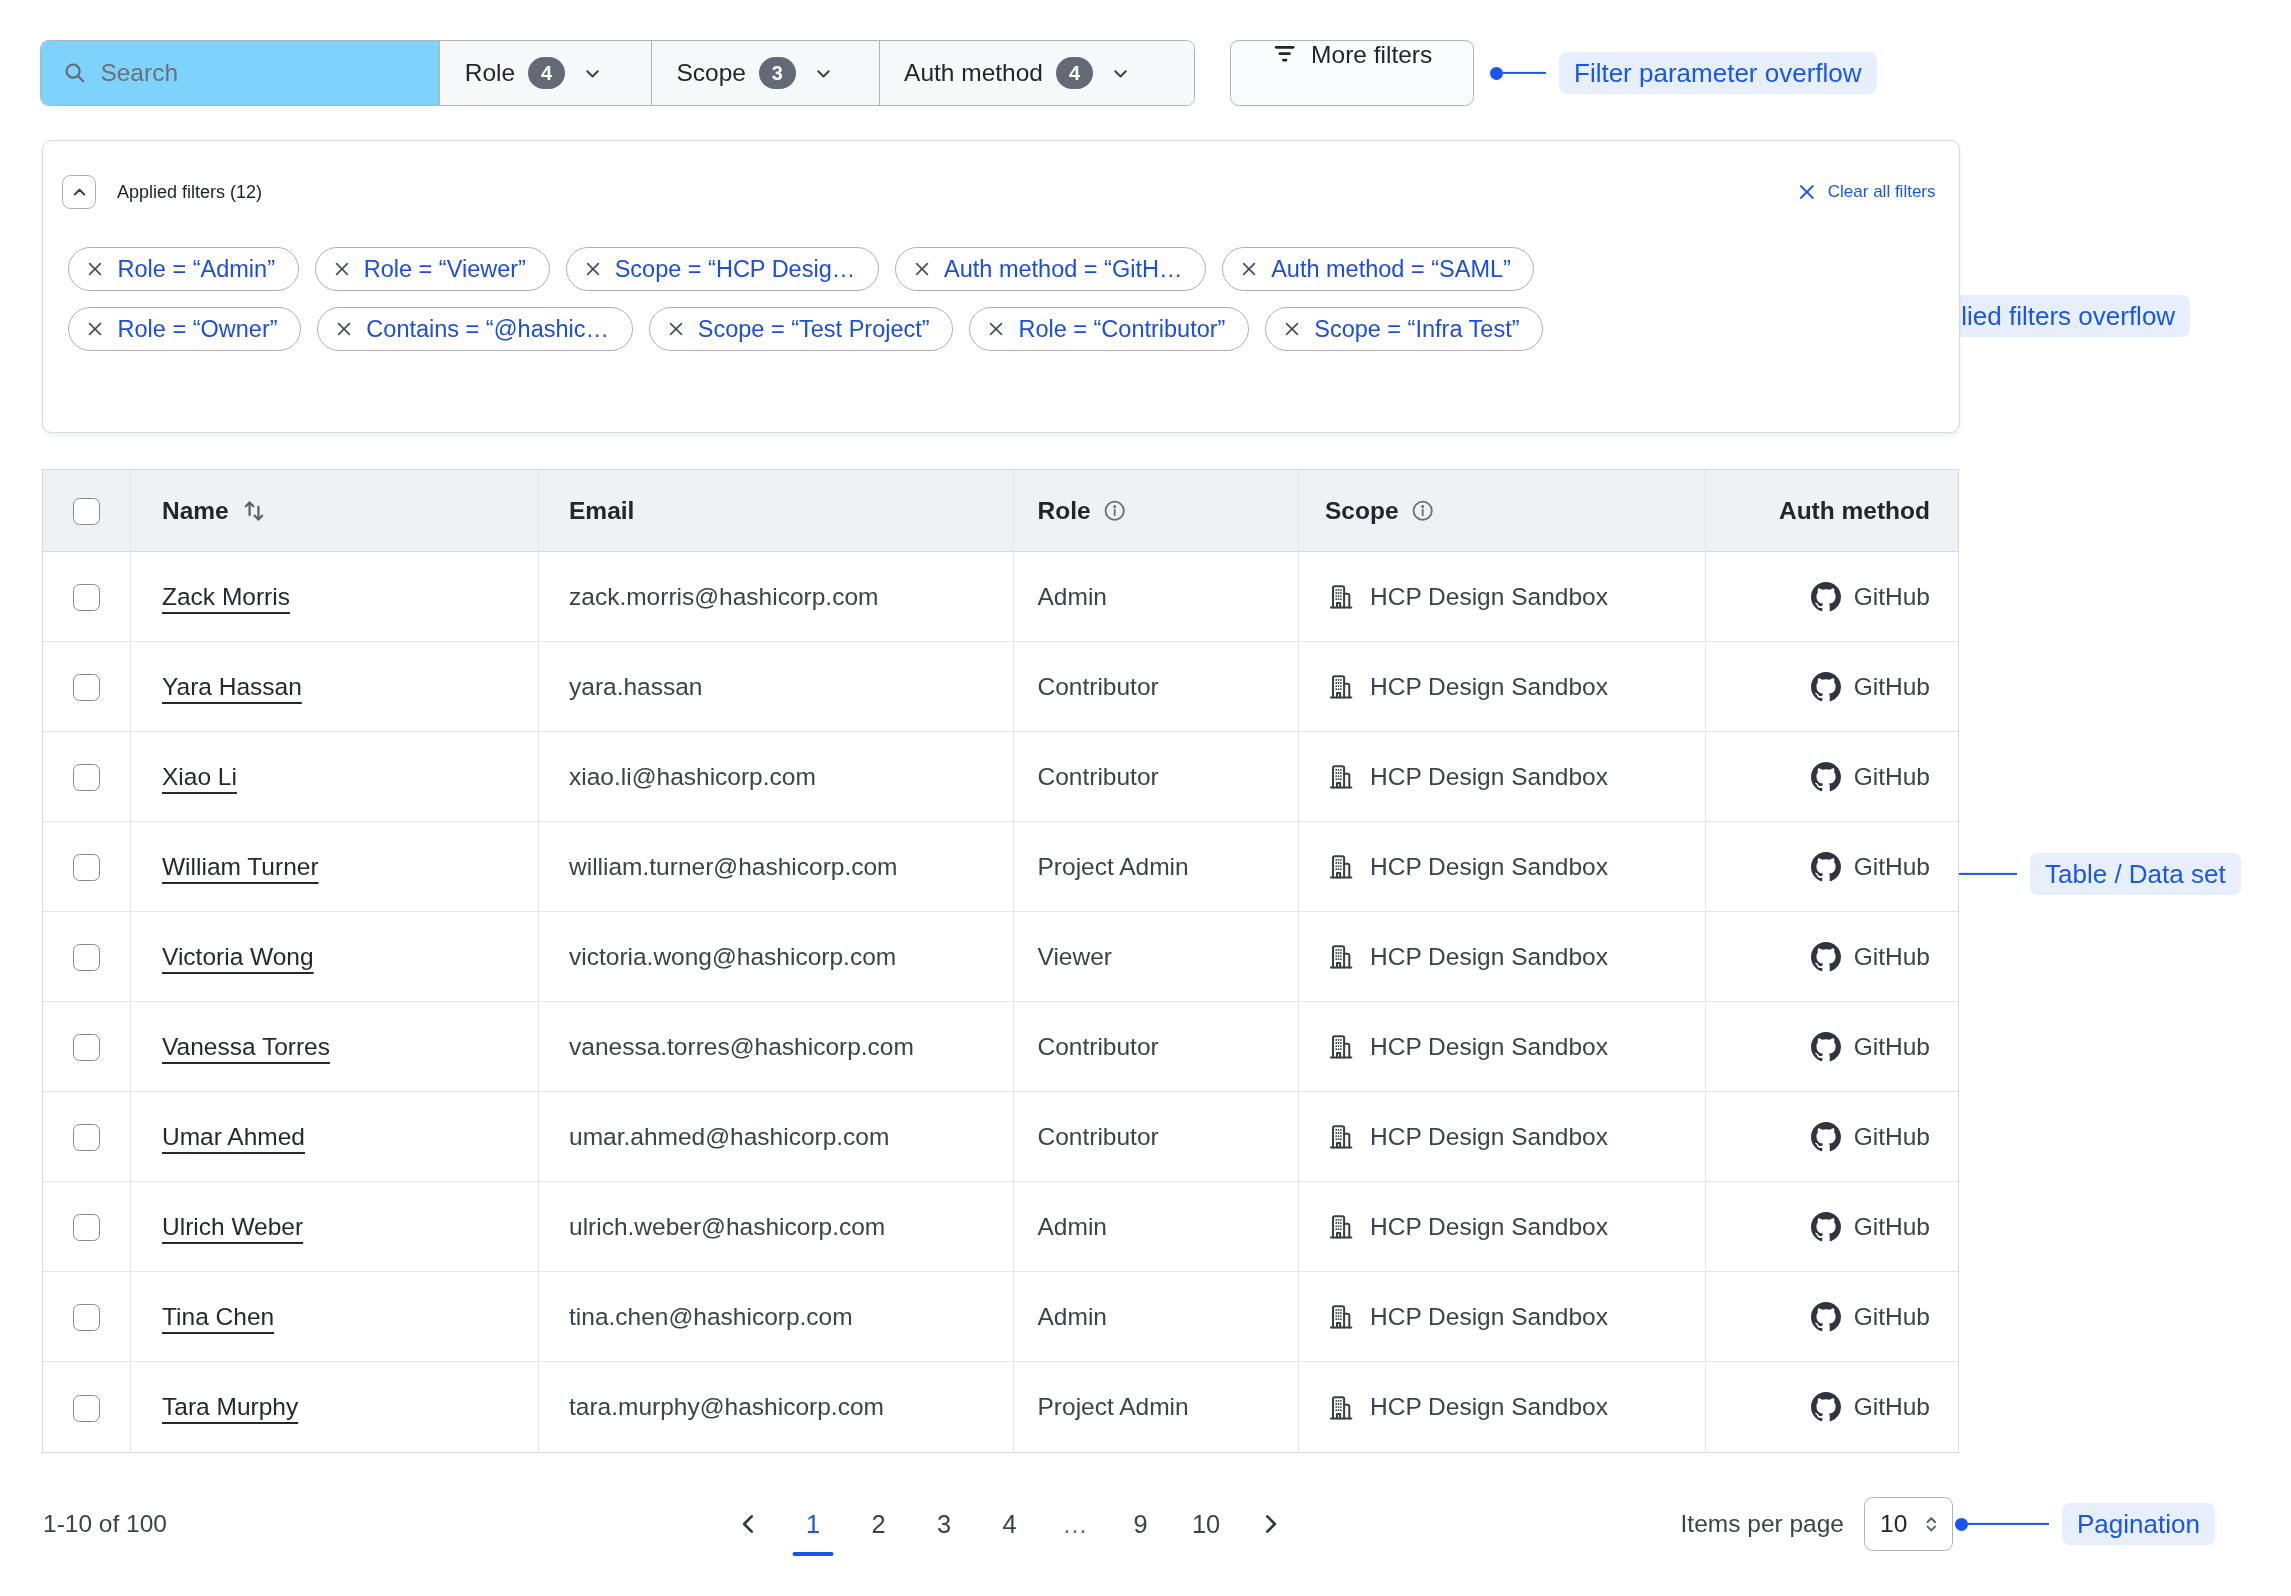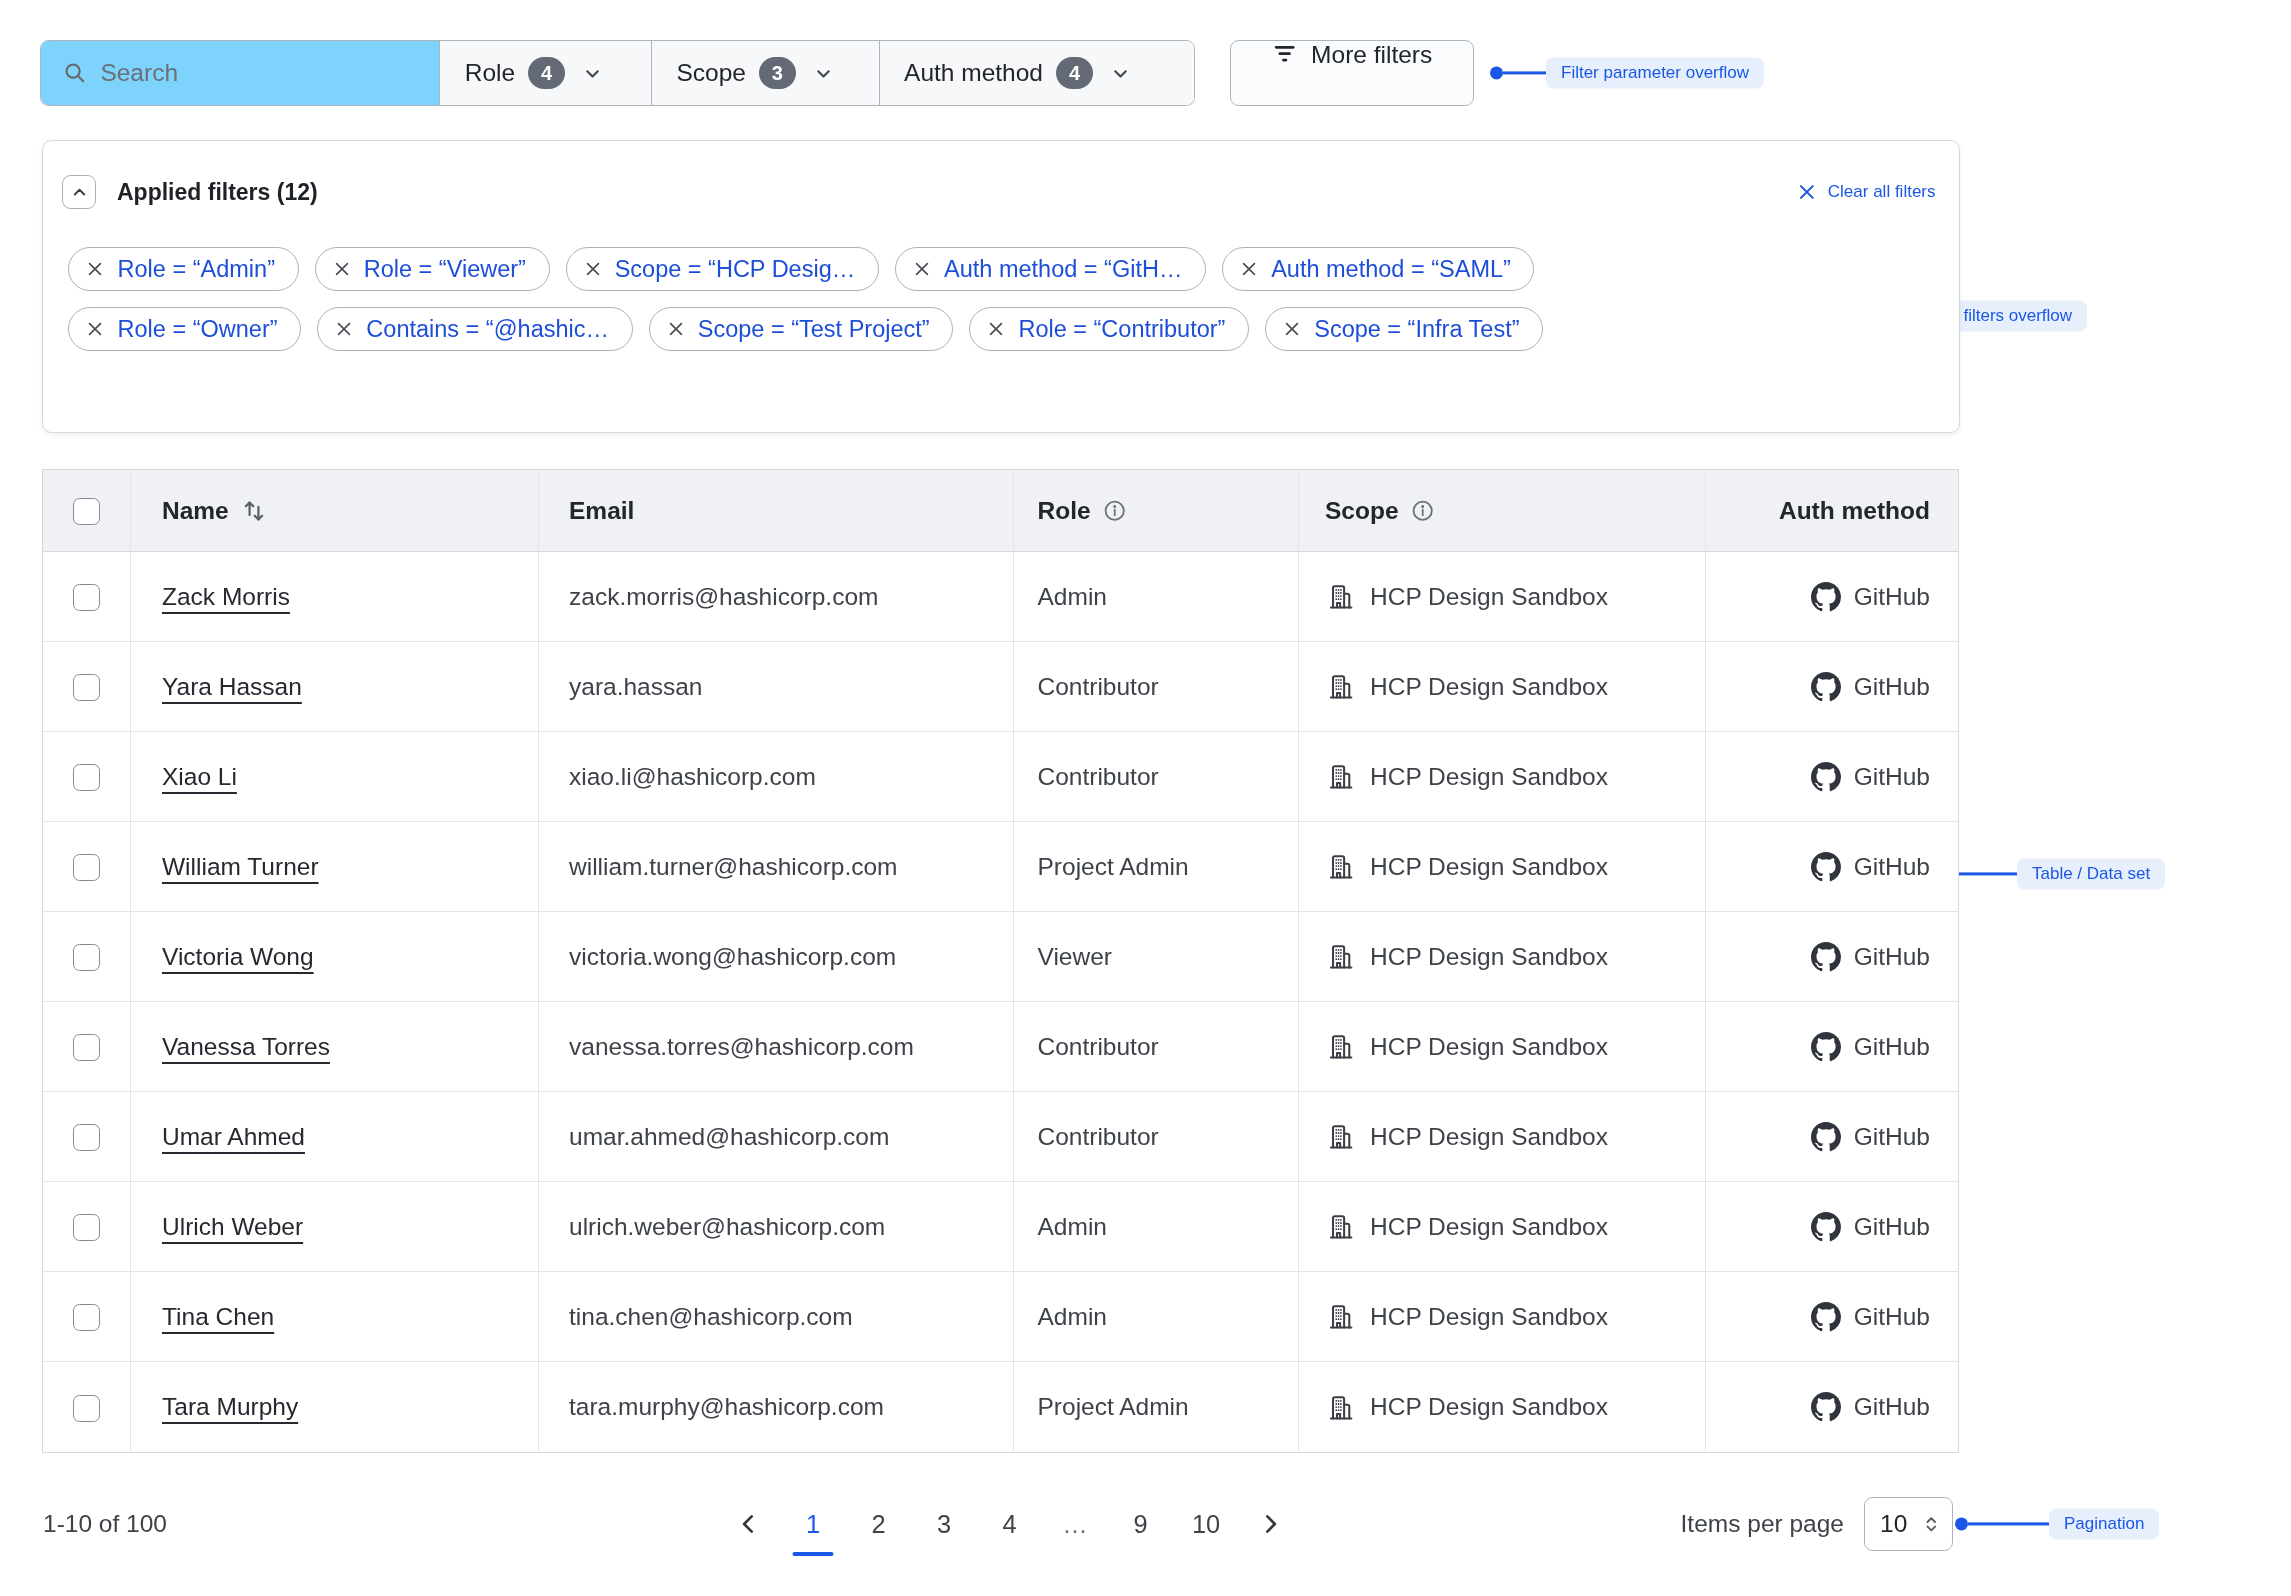--- a/index.html
+++ b/index.html
@@ -47,41 +47,41 @@
     background:#FAFBFC;border:1.4px solid #AFB4BC;border-radius:8.5px;
     color:#22252B;cursor:pointer;
   }
 
   
   .anno{position:absolute;display:flex;align-items:center;transform:translateY(-50%);pointer-events:none;}
   .anno .dot{width:13px;height:13px;border-radius:50%;background:var(--accent);flex:none;}
   .anno .line{height:2.8px;background:var(--accent);flex:none;}
   .anno .label{
     background:var(--anno-bg);color:var(--accent);
-    padding:5.6px 15px;border-radius:7.5px;white-space:nowrap;font-size:17px;
+    padding:5.6px 15px;border-radius:7.5px;white-space:nowrap;font-size:26px;margin-left:13px;
   }
   .anno-filter{left:1490px;top:73px;}
   .anno-applied{left:1802px;top:316px;}
   .anno-table{left:1927px;top:874px;}
   .anno-pagination{left:1955px;top:1524px;}
 
   
   .panel{
     position:absolute;left:42px;top:140px;width:1918px;height:293px;
     border:1.4px solid #D5D8DD;border-radius:9.4px;background:#fff;
     box-shadow:0 2.8px 5.6px rgba(25,28,35,.06);
   }
   .panel-collapse{
     position:absolute;left:19px;top:34px;width:34px;height:34px;
     border:1.5px solid #A9AFB7;border-radius:8.5px;background:#fff;
     display:flex;align-items:center;justify-content:center;cursor:pointer;
   }
   .panel-title{
     position:absolute;left:74px;top:51px;transform:translateY(-50%);
-    font-weight:700;color:#1E2126;font-size:23px;
+    font-weight:400;color:#1E2126;font-size:18px;
   }
   .clear-all{
     position:absolute;right:23.5px;top:51px;transform:translateY(-50%);
     display:flex;align-items:center;gap:10.4px;color:var(--accent);cursor:pointer;font-size:17px;
   }
   .chips{position:absolute;left:25.4px;top:106px;display:flex;flex-direction:column;gap:16px;}
   .chip-row{display:flex;gap:16px;}
   .chip{
     display:inline-flex;align-items:center;gap:12.2px;height:44px;
     padding:0 22.6px 0 16px;border:1.5px solid #ADB2BA;border-radius:22.6px;

